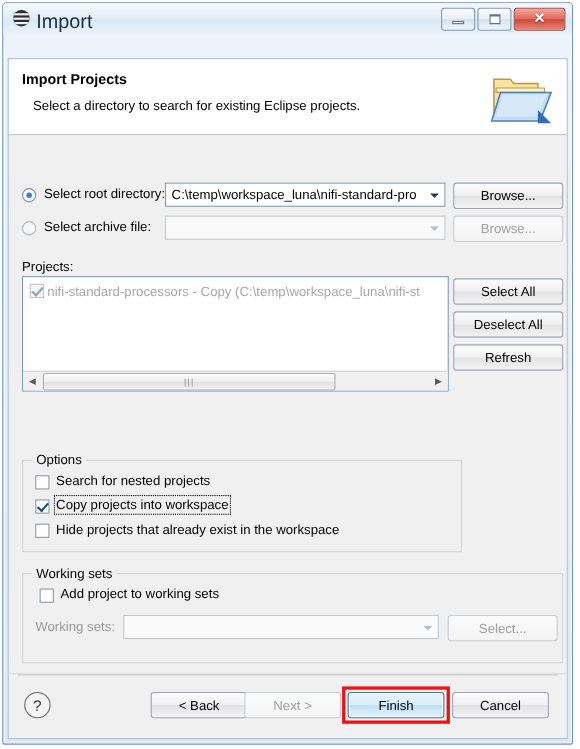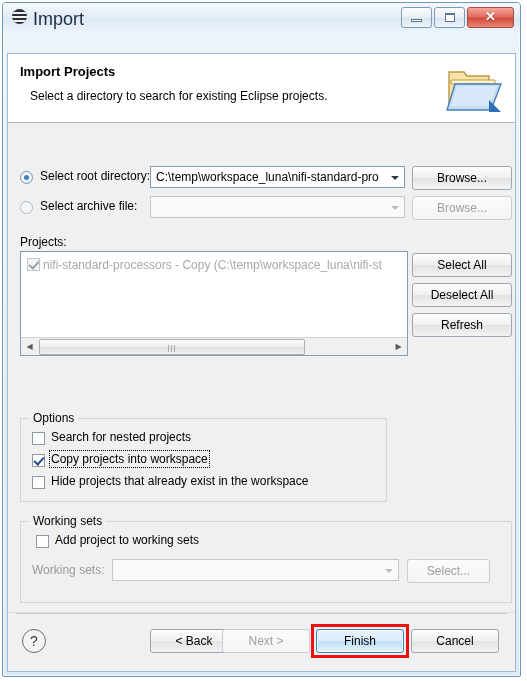--- a/index.html
+++ b/index.html
@@ -326,21 +326,21 @@
       <div class="btn" style="left:404px; top:130px; width:100px;">
         <span>Select All</span>
       </div>
       <div class="btn" style="left:404px; top:160px; width:100px;">
         <span>Deselect All</span>
       </div>
       <div class="btn" style="left:404px; top:190px; width:100px;">
         <span>Refresh</span>
       </div>
 
-      <div class="group" style="left:12px; top:295px; width:367px; height:84px;">
+      <div class="group" style="left:12px; top:295px; width:400px; height:84px;">
         <span class="group-title">Options</span>
       </div>
       <div class="cbox" style="left:24px; top:309px;"></div>
       <label class="plain" style="position:absolute;left:43px;top:307px;">
         <span>Search for nested projects</span>
       </label>
 
       <div class="cbox on" style="left:24px; top:331px;"></div>
       <label class="plain dotted" style="position:absolute;left:43px;top:329px;">
         <span>Copy projects into workspace</span>
@@ -359,31 +359,31 @@
         <span>Add project to working sets</span>
       </label>
 
       <label class="plain dim" style="position:absolute;left:24px;top:440px;">
         <span>Working sets:</span>
       </label>
       <div class="combo dis" style="left:104px; top:436px; width:287px;">
         <span class="val"></span>
         <span class="arrow"></span>
       </div>
-      <div class="btn dis" style="left:399px; top:436px; width:83px;">
+      <div class="btn dis" style="left:399px; top:436px; width:100px;">
         <span>Select...</span>
       </div>
 
     </div>
 
     <div class="buttonbar">
       <div class="sep-line"></div>
       <div class="help-icon">?</div>
 
-      <div class="btn" style="left:142px; top:16px; width:88px;">
+      <div class="btn" style="left:129px; top:16px; width:88px;">
         <span>&lt; Back</span>
       </div>
       <div class="btn dis" style="left:214px; top:16px; width:88px;">
         <span>Next &gt;</span>
       </div>
       <div class="btn focus" style="left:308px; top:16px; width:88px;">
         <span>Finish</span>
       </div>
       <div class="btn" style="left:403px; top:16px; width:88px;">
         <span>Cancel</span>

